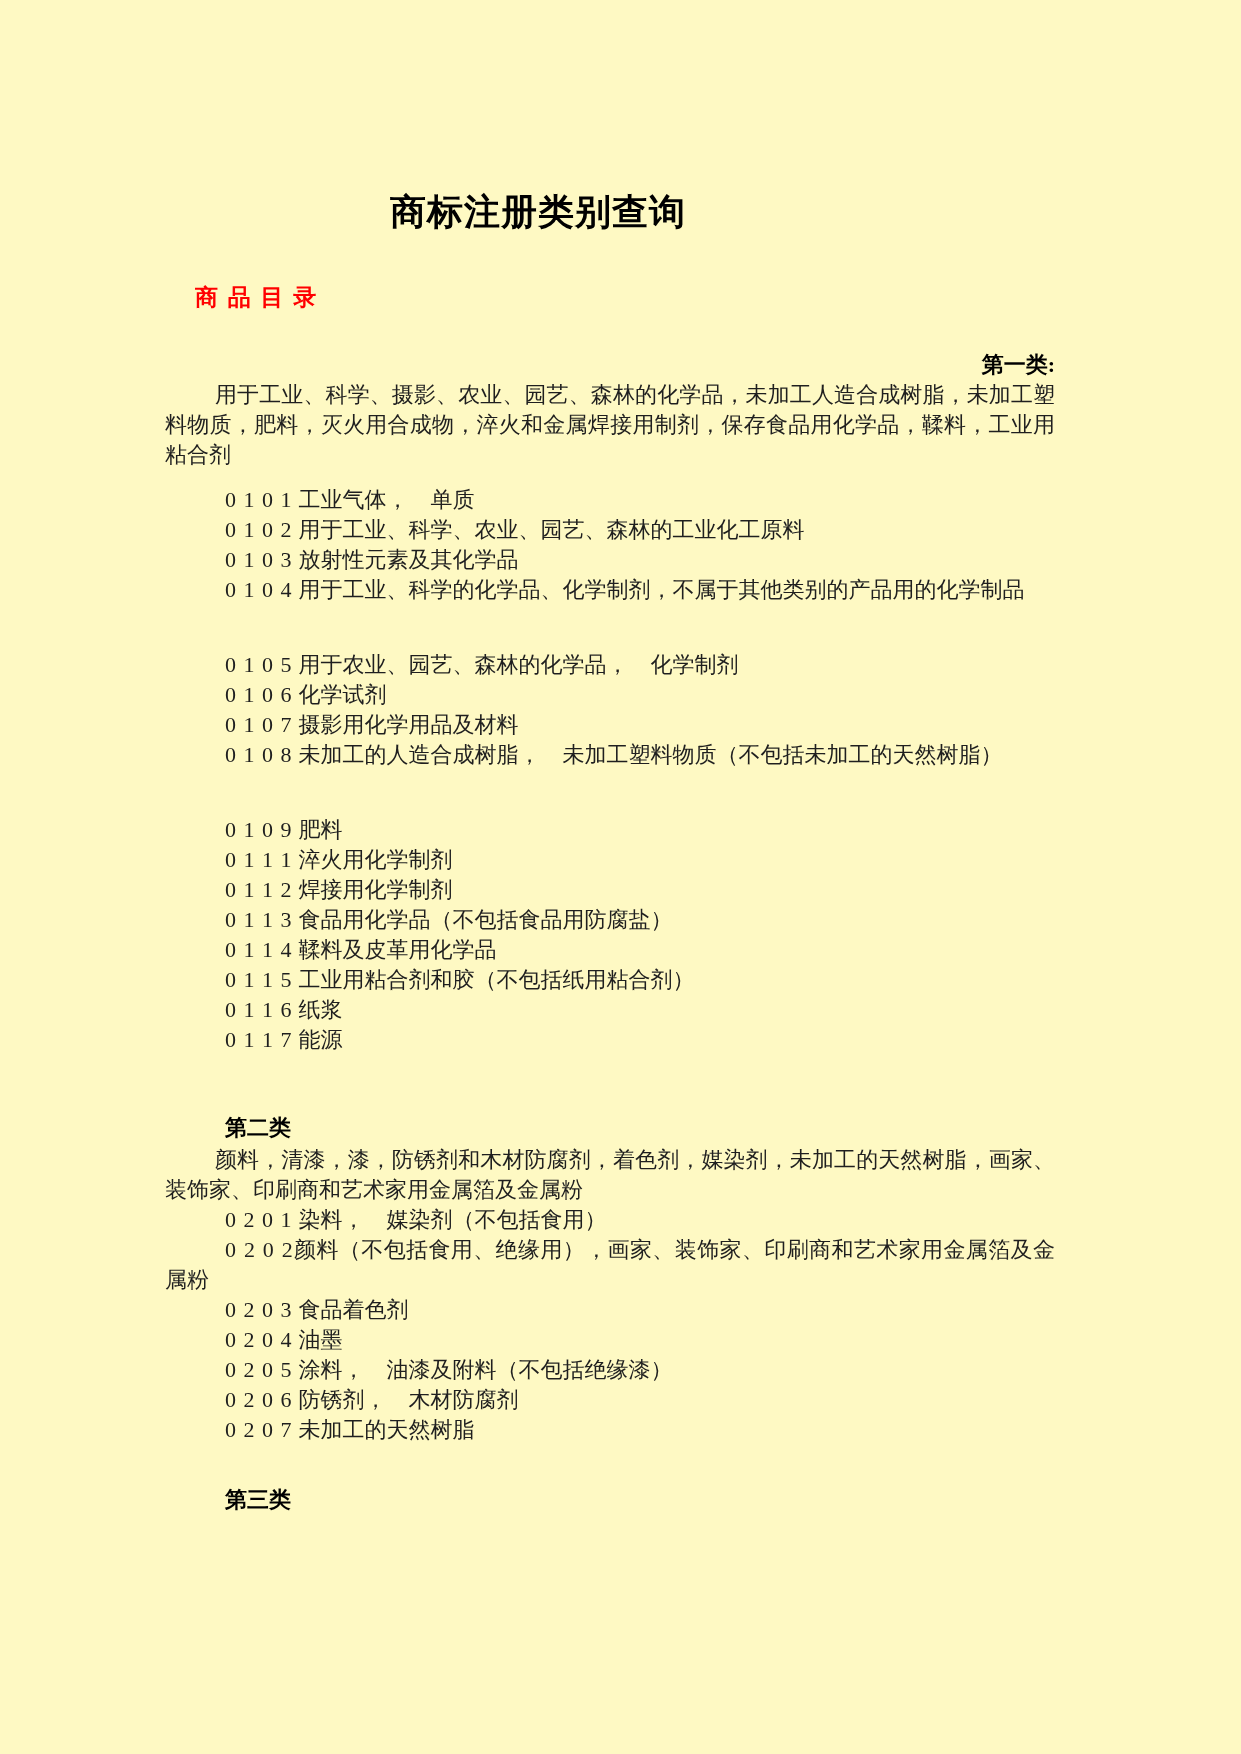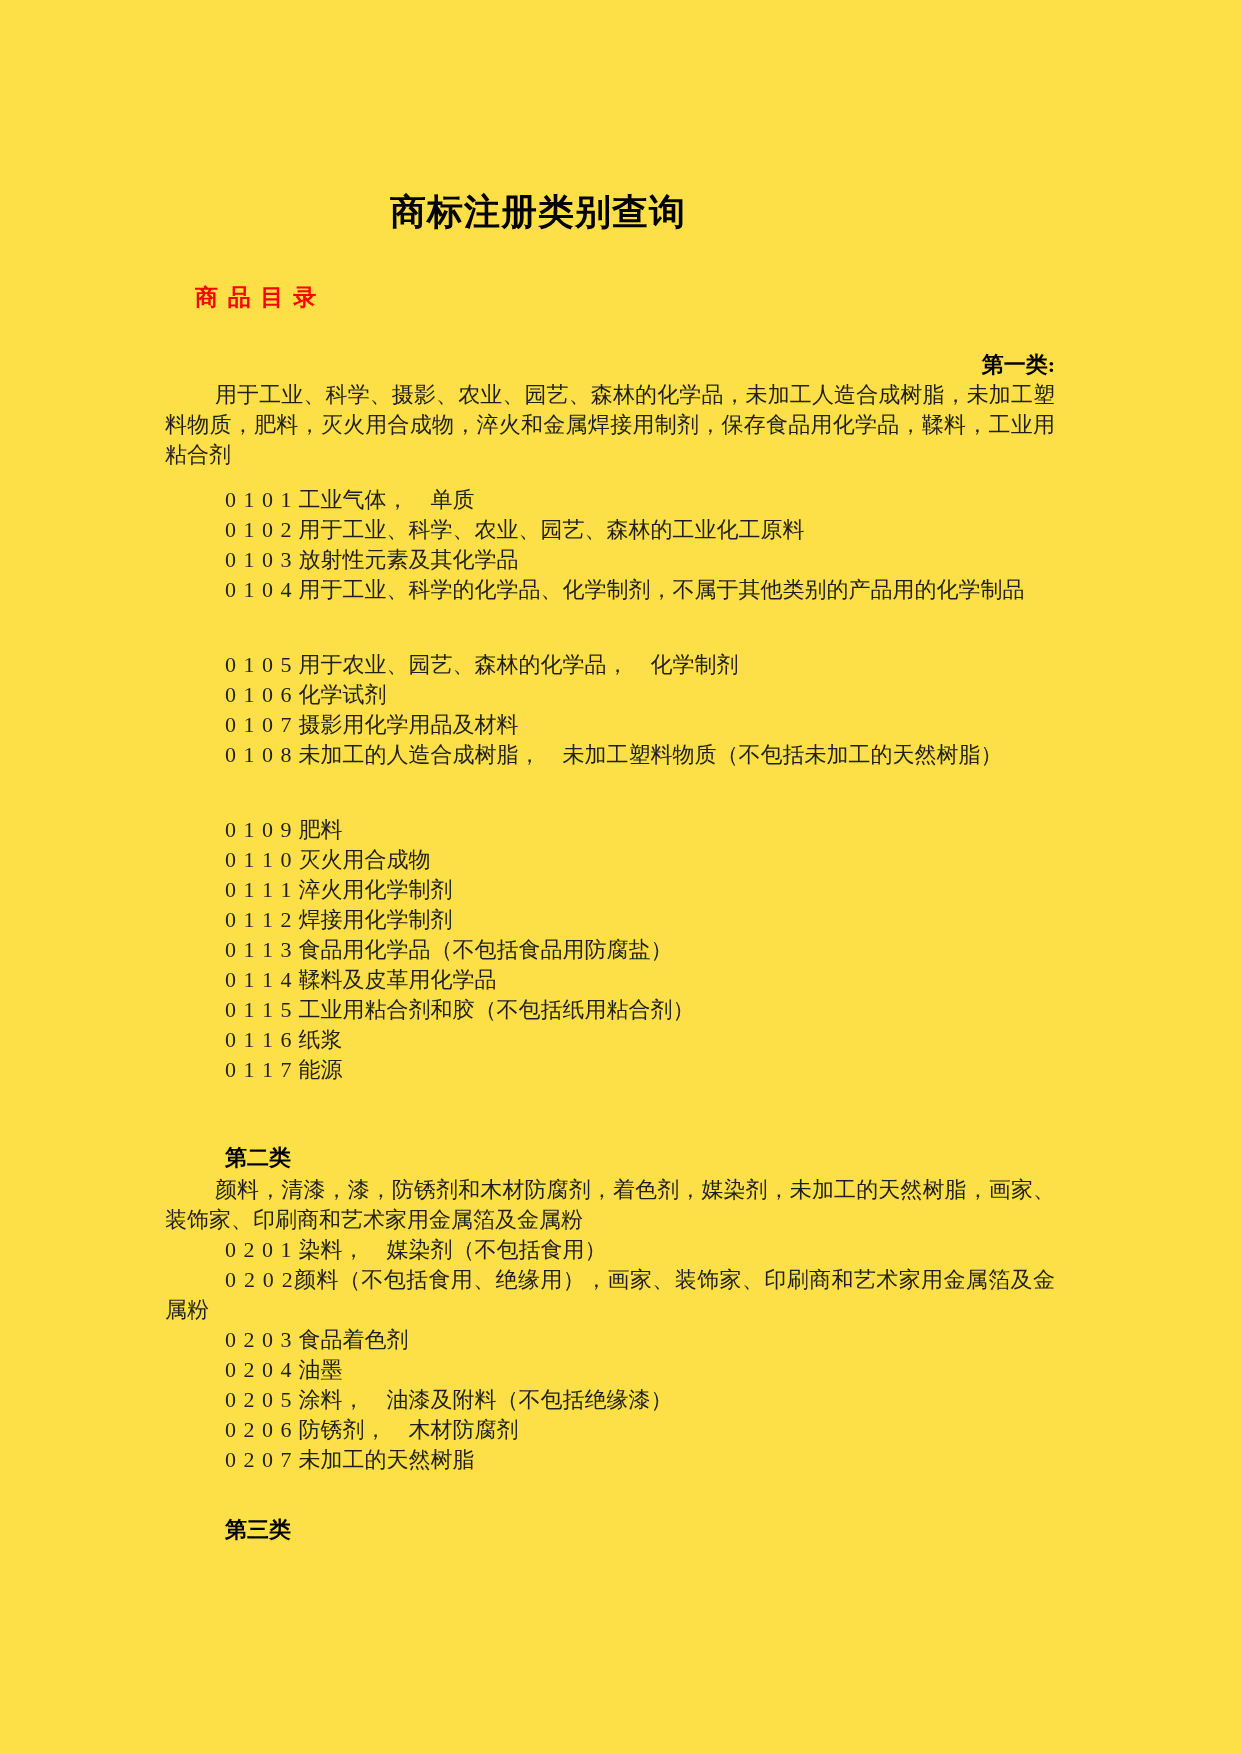--- a/index.html
+++ b/index.html
@@ -1,20 +1,20 @@
 <!DOCTYPE html>
 <html><head>
 <meta charset="utf-8">
 <style>
   html,body{margin:0;padding:0;background:#ffffff;}
   .page{
     position:relative;
     width:1241px;
     height:1754px;
-    background:#fde047;
+    background:#fef9c3;
     overflow:hidden;
     font-family:"Liberation Serif","DejaVu Serif",serif;
     color:#1f1f1f;
     box-sizing:border-box;
     padding:190px 186px 0 165px;
   }
   .doc-title{
     font-size:36px;
     line-height:44px;
     font-weight:bold;
@@ -89,21 +89,20 @@
     <div class="spacer"></div>
 
     <p class="item"><span class="code">0 1 0 5</span><span class="itext">用于农业、园艺、森林的化学品，　化学制剂</span></p>
     <p class="item"><span class="code">0 1 0 6</span><span class="itext">化学试剂</span></p>
     <p class="item"><span class="code">0 1 0 7</span><span class="itext">摄影用化学用品及材料</span></p>
     <p class="item"><span class="code">0 1 0 8</span><span class="itext">未加工的人造合成树脂，　未加工塑料物质（不包括未加工的天然树脂）</span></p>
 
     <div class="spacer"></div>
 
     <p class="item"><span class="code">0 1 0 9</span><span class="itext">肥料</span></p>
-    <p class="item"><span class="code">0 1 1 0</span><span class="itext">灭火用合成物</span></p>
     <p class="item"><span class="code">0 1 1 1</span><span class="itext">淬火用化学制剂</span></p>
     <p class="item"><span class="code">0 1 1 2</span><span class="itext">焊接用化学制剂</span></p>
     <p class="item"><span class="code">0 1 1 3</span><span class="itext">食品用化学品（不包括食品用防腐盐）</span></p>
     <p class="item"><span class="code">0 1 1 4</span><span class="itext">鞣料及皮革用化学品</span></p>
     <p class="item"><span class="code">0 1 1 5</span><span class="itext">工业用粘合剂和胶（不包括纸用粘合剂）</span></p>
     <p class="item"><span class="code">0 1 1 6</span><span class="itext">纸浆</span></p>
     <p class="item"><span class="code">0 1 1 7</span><span class="itext">能源</span></p>
   </section>
 
   <section>

